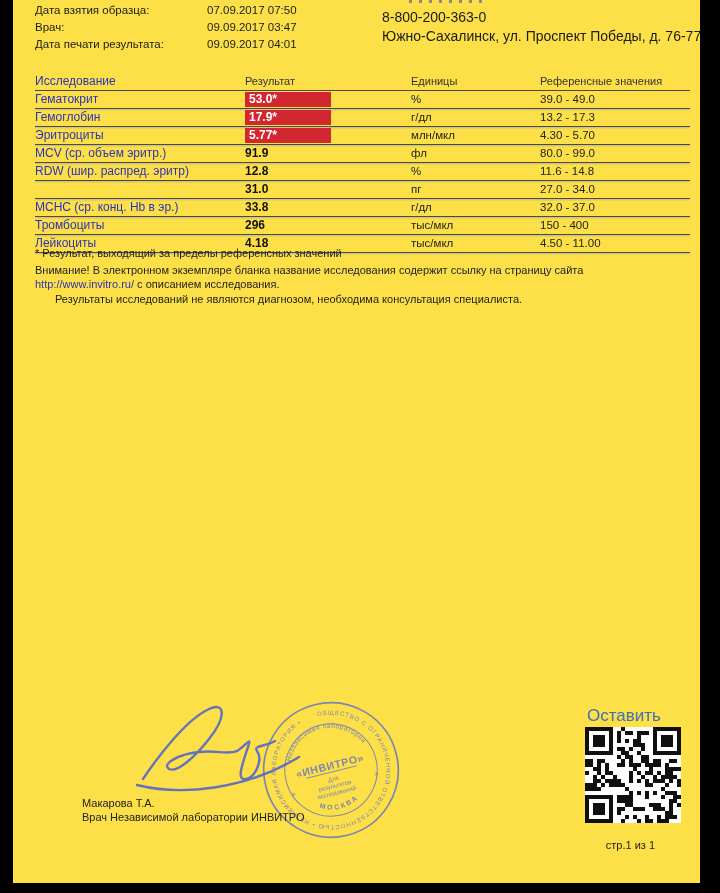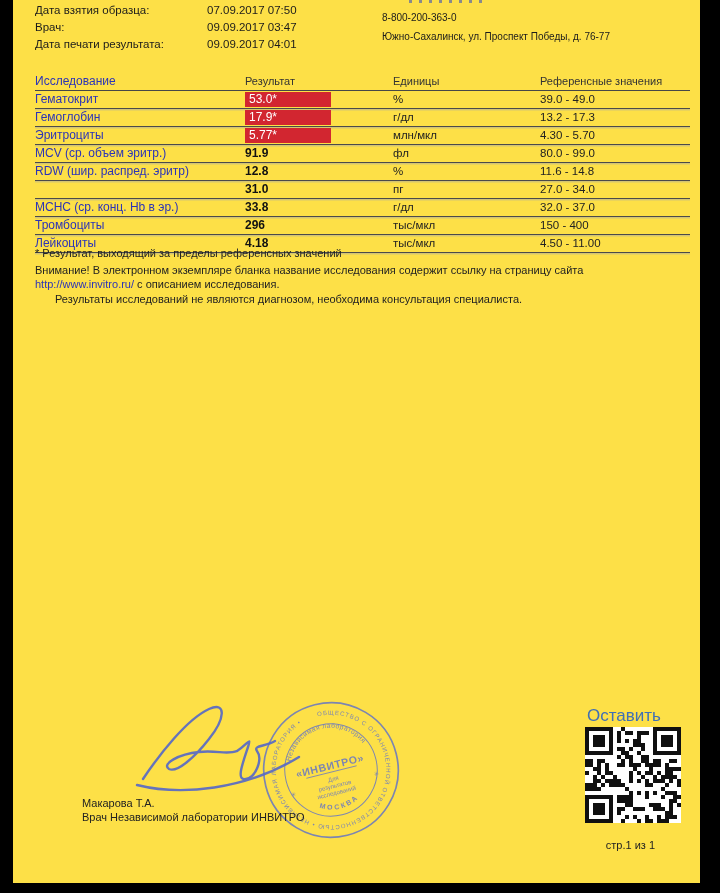--- a/index.html
+++ b/index.html
@@ -8,35 +8,35 @@
   .doc{position:absolute;left:13px;top:0;width:687px;height:883px;background:#fde047;}
 
   
   .remnant{position:absolute;left:396px;top:0;width:74px;height:3px;
            background:repeating-linear-gradient(90deg,#8a8a8a 0 3px,transparent 3px 10px);}
 
   
   .meta{position:absolute;left:22px;top:2px;font-size:11.5px;color:#1b1b1b;}
   .meta-row{height:17px;line-height:17px;white-space:nowrap;}
   .meta-label{display:inline-block;width:172px;}
-  .contact{position:absolute;left:369px;top:8px;font-size:10px;color:#1b1b1b;line-height:19px;white-space:nowrap;}
+  .contact{position:absolute;left:369px;top:8px;font-size:14px;color:#1b1b1b;line-height:19px;white-space:nowrap;}
 
   
   .thead{position:absolute;left:22px;top:73px;width:655px;height:17px;
          border-bottom:1.5px solid #474747;font-size:11px;color:#333;}
   .tbody{position:absolute;left:22px;top:90.5px;width:655px;font-size:11.5px;color:#222;}
   .trow{position:relative;height:17px;border-bottom:1px solid #4a4a4a;
         box-shadow:0 1.5px 0 rgba(165,165,165,.45);}
   .c{position:absolute;top:0;line-height:17px;white-space:nowrap;}
   .c.name{left:0;width:208px;color:var(--link-blue);font-size:12px;}
   .c.result{left:210px;width:146px;font-weight:bold;font-size:12px;color:#111;}
-  .c.units{left:358px;width:145px;}
+  .c.units{left:376px;width:145px;}
   .c.ref{left:505px;width:150px;}
   .chip{display:inline-block;box-sizing:border-box;width:86px;margin-top:1px;padding:0 0 1px 4px;
-        background:var(--flag-red);color:#fff;font-weight:normal;line-height:14px;}
+        background:var(--flag-red);color:#fff;font-weight:bold;line-height:14px;}
 
   
   .note{position:absolute;left:22px;font-size:11px;color:#222;line-height:14px;}
   .note-star{top:246px;}
   .note-attn{top:263px;width:648px;}
   .note-disc{top:292px;padding-left:20px;}
   .inline-link{color:var(--link-blue);text-decoration:none;cursor:pointer;}
 
   
   .stamp{position:absolute;left:248px;top:700px;width:140px;height:140px;opacity:.88;}

